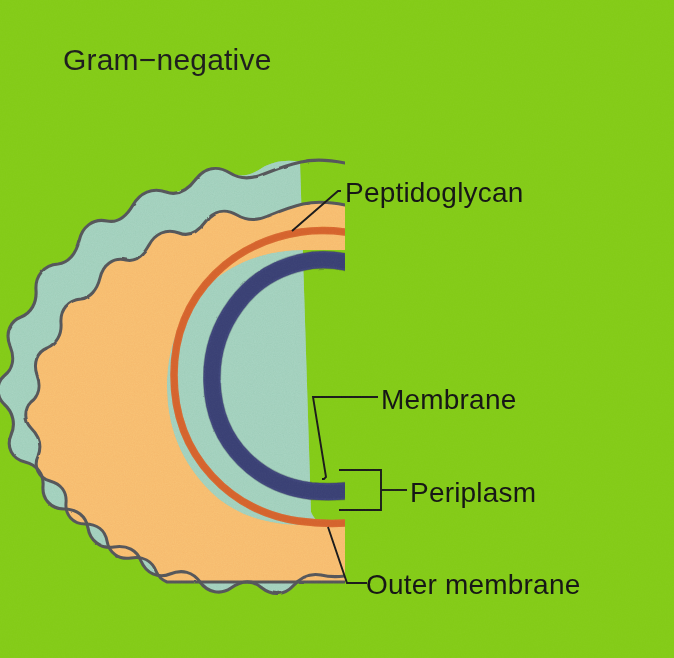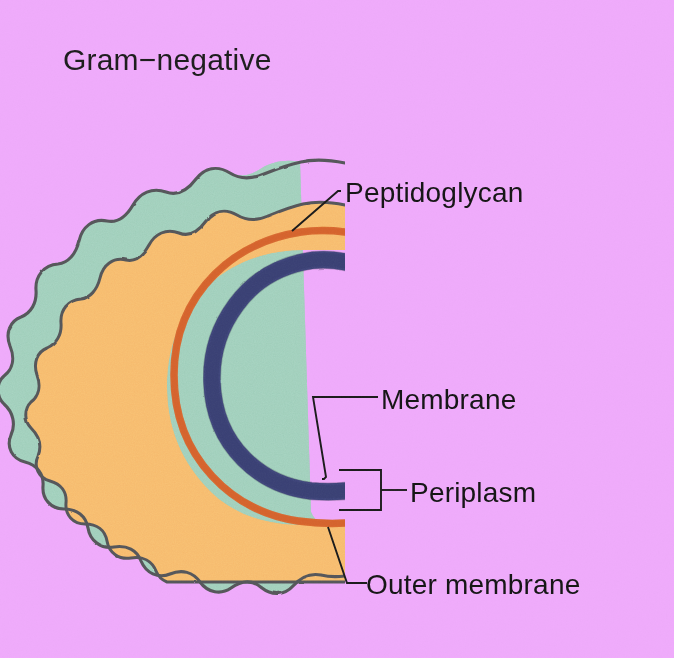--- a/index.html
+++ b/index.html
@@ -13,21 +13,21 @@
     font-family: "Liberation Sans", sans-serif;
     overflow: hidden;
     position: relative;
   }
   #stage {
     position: absolute;
     left: 0;
     top: 0;
     width: 674px;
     height: 658px;
-    background: #f0abfc;
+    background: #84cc16;
   }
   svg.diagram {
     position: absolute;
     left: 0;
     top: 0;
     width: 674px;
     height: 658px;
     display: block;
   }
   .ttl {

